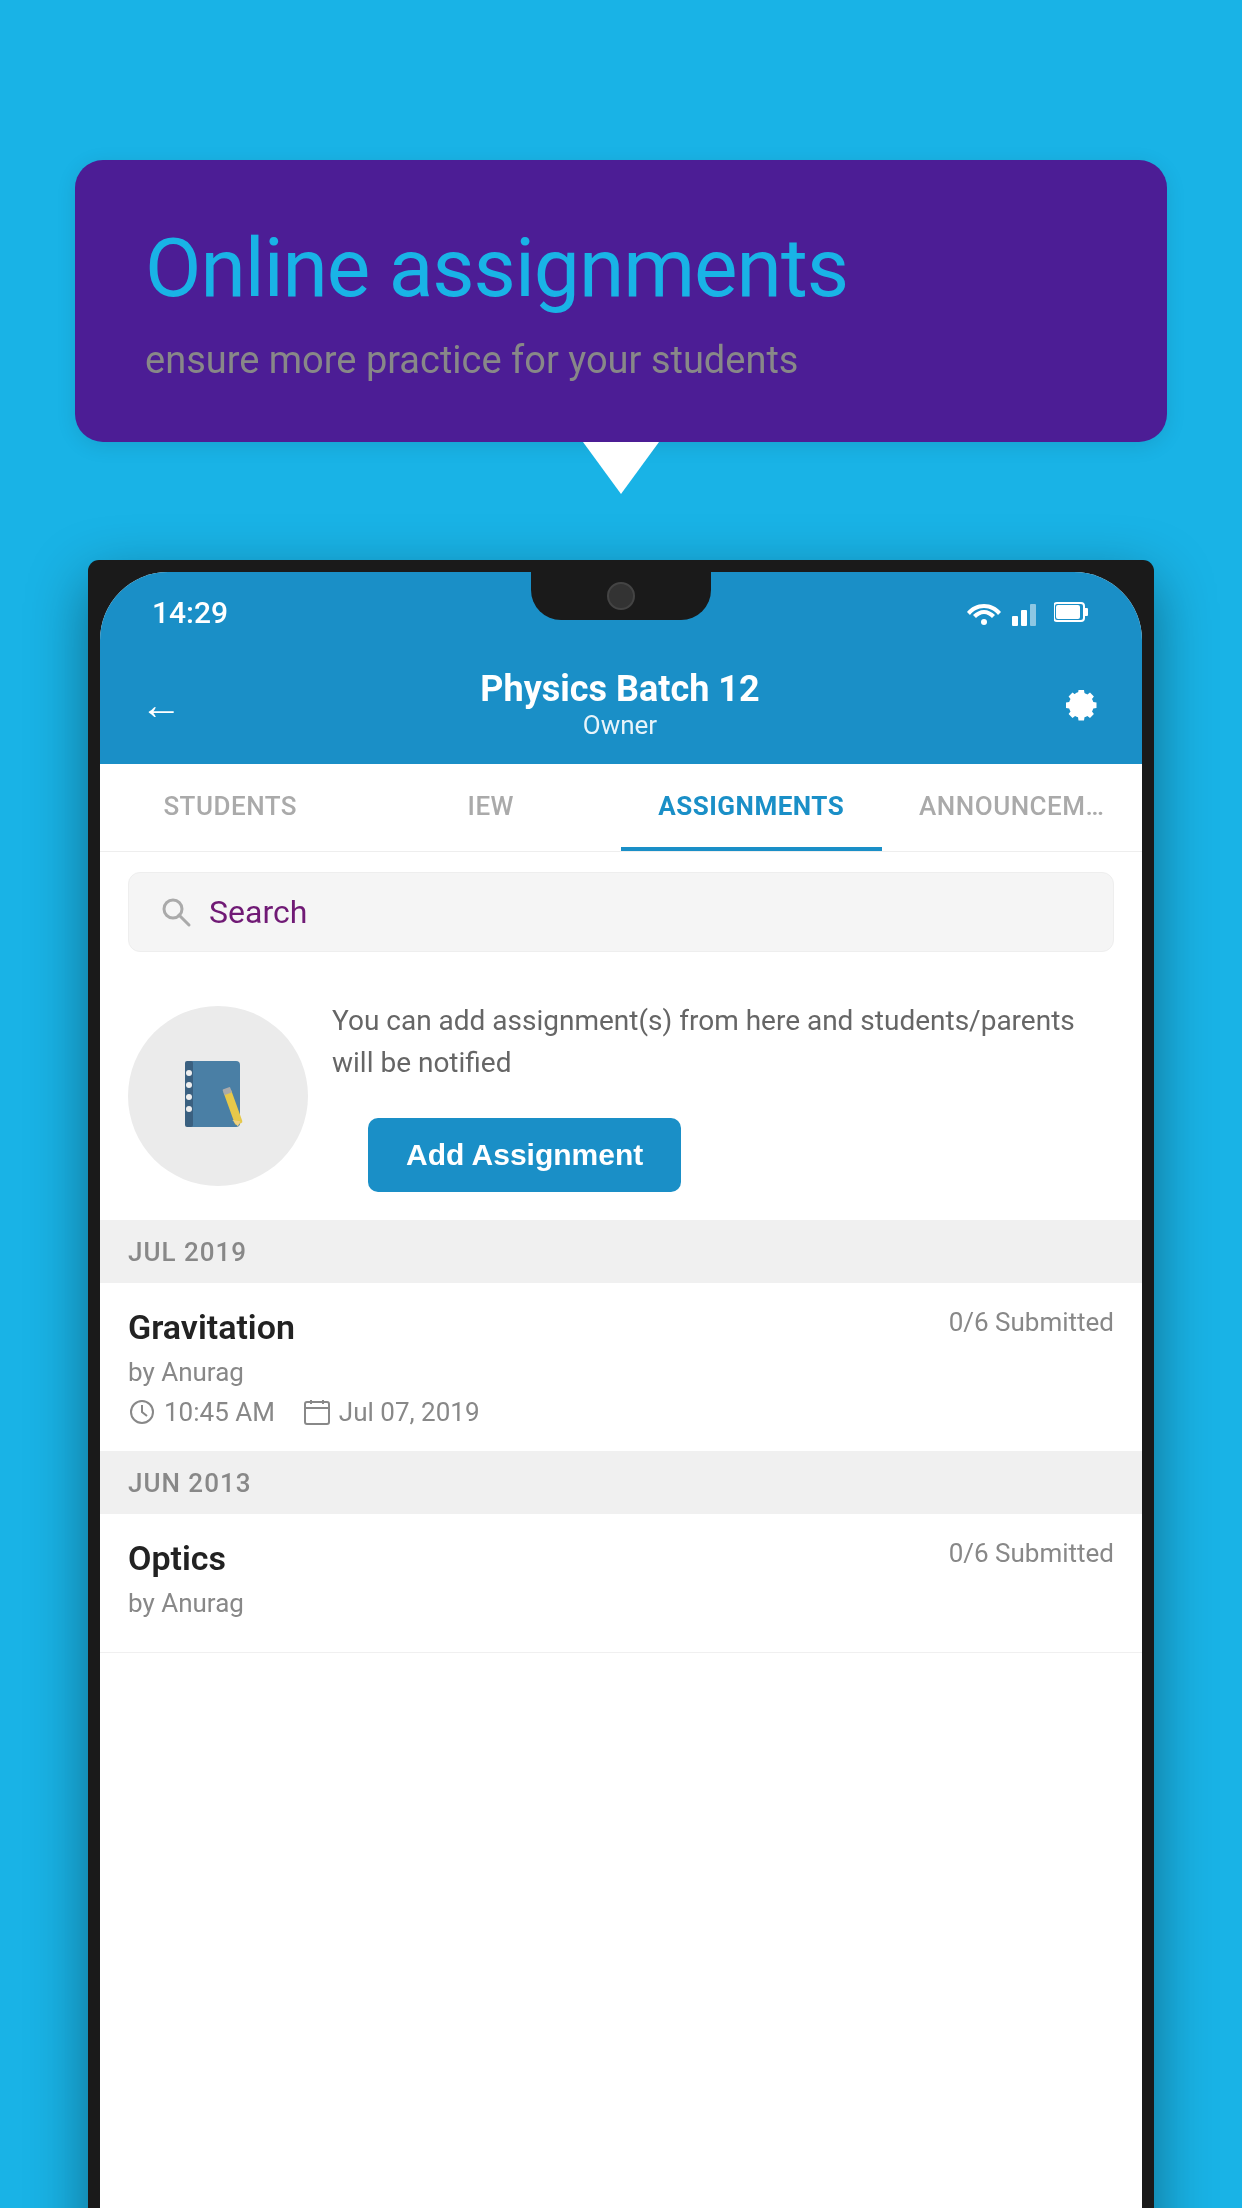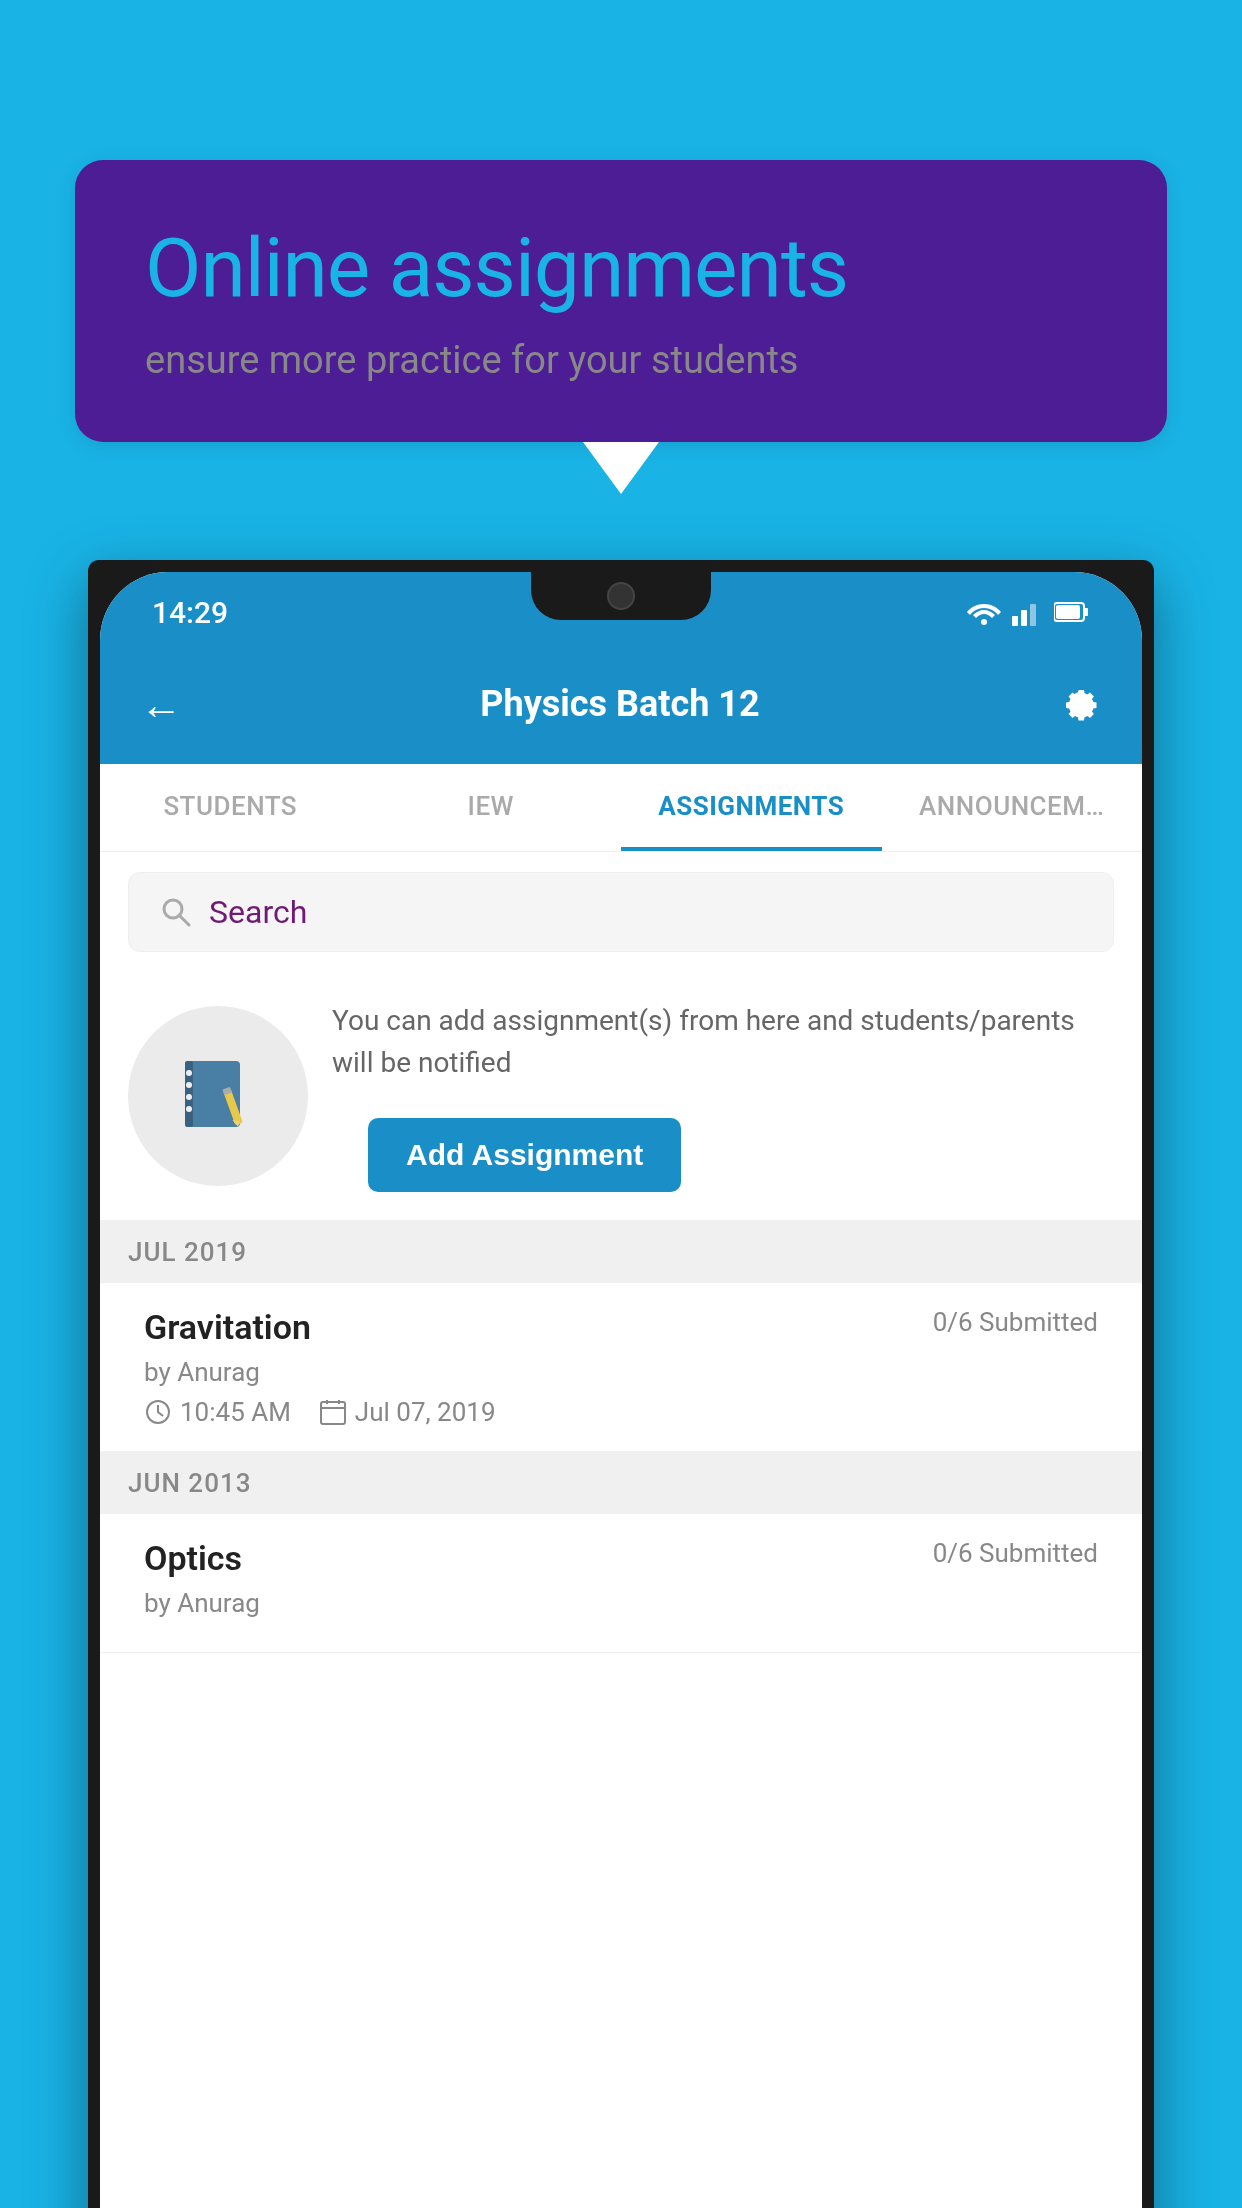--- a/index.html
+++ b/index.html
@@ -281,21 +281,21 @@
       padding: 16px 28px;
       color: #888;
       font-size: 26px;
       font-weight: 500;
       letter-spacing: 1px;
       flex-shrink: 0;
     }
 
     
     .assignment-item {
-      padding: 24px 44px;
+      padding: 24px 28px;
       border-bottom: 1px solid #f0f0f0;
       background: white;
       flex-shrink: 0;
     }
 
     .assignment-row1 {
       display: flex;
       justify-content: space-between;
       align-items: flex-start;
       margin-bottom: 10px;
@@ -384,20 +384,21 @@
             <rect x="30" y="7" width="4" height="8" rx="1" fill="white"></rect>
             <rect x="2" y="4" width="24" height="14" rx="2" fill="white"></rect>
           </svg>
         </div>
       </div>
 
       <div class="app-header">
         <div class="header-back">←</div>
         <div class="header-center">
           <div class="header-title">Physics Batch 12</div>
+          <div class="header-subtitle">Owner</div>
         </div>
         <div class="header-settings">
           <svg width="44" height="44" viewBox="0 0 44 44" fill="white">
             <path d="M22 14a8 8 0 1 0 0 16 8 8 0 0 0 0-16zm0 13a5 5 0 1 1 0-10 5 5 0 0 1 0 10z"></path>
             <path d="M38.5 24.5l-3.2-.5c-.3-1-.7-2-1.3-2.9l1.9-2.6-3.9-3.9-2.6 1.9c-.9-.6-1.9-1-2.9-1.3l-.5-3.2h-5.5l-.5 3.2c-1 .3-2 .7-2.9 1.3l-2.6-1.9-3.9 3.9 1.9 2.6c-.6.9-1 1.9-1.3 2.9l-3.2.5v5.5l3.2.5c.3 1 .7 2 1.3 2.9l-1.9 2.6 3.9 3.9 2.6-1.9c.9.6 1.9 1 2.9 1.3l.5 3.2h5.5l.5-3.2c1-.3 2-.7 2.9-1.3l2.6 1.9 3.9-3.9-1.9-2.6c.6-.9 1-1.9 1.3-2.9l3.2-.5v-5.5z" fill-rule="evenodd"></path>
           </svg>
         </div>
       </div>
 
       <div class="tabs-bar">

